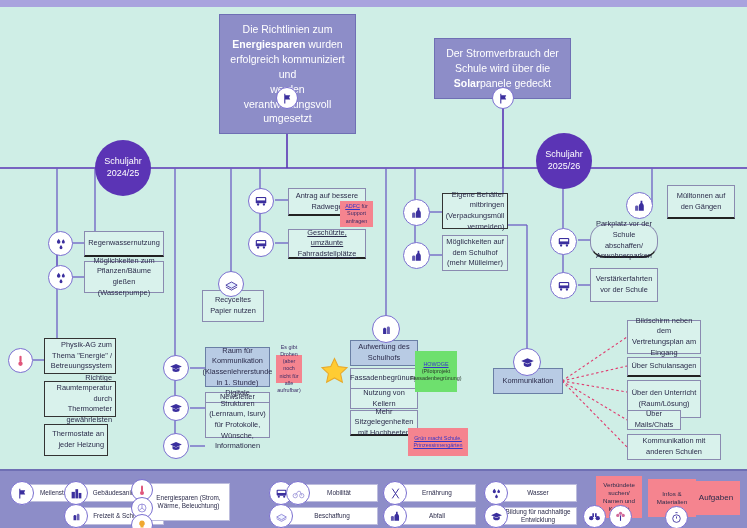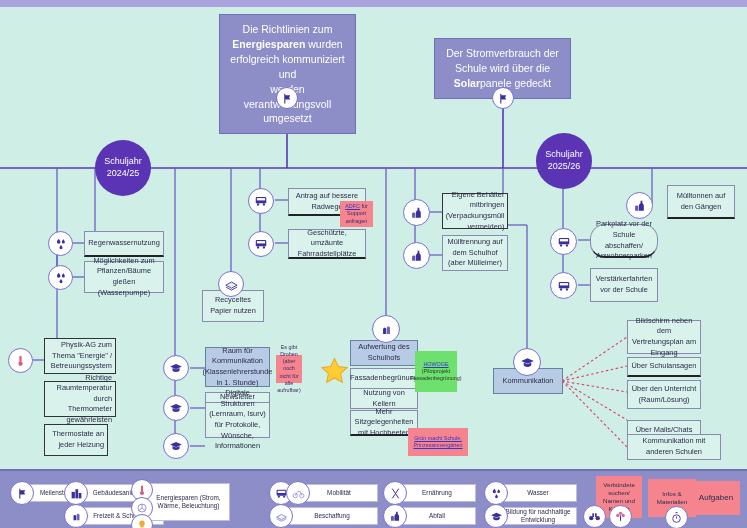--- a/index.html
+++ b/index.html
@@ -276,21 +276,21 @@
   <div class="ibub" style="left:248px; top:231px; width:26px; height:26px;">
     <span>
       <svg width="14" height="14" viewBox="0 0 24 24" fill="#3b2f9e">
           <rect x="3" y="5" width="18" height="11" rx="2"></rect>
           <rect x="5" y="7" width="14" height="4" fill="#fff"></rect>
           <circle cx="7" cy="18" r="2"></circle>
           <circle cx="17" cy="18" r="2"></circle>
         </svg>
     </span>
   </div>
-  <div class="nbox thickbottom" style="left:288px; top:229px; width:78px; height:30px;">
+  <div class="nbox thickbottom" style="left:288px; top:229px; width:78px; height:30px;text-decoration:underline;">
     <span>Geschützte, umzäunte Fahrradstellplätze</span>
   </div>
 
   <div class="sticky pink" style="left:340px; top:201px; width:33px; height:26px;">
     <span><u>ADFC</u><span> für Support anfragen</span></span>
   </div>
 
   <div class="ibub" style="left:218px; top:271px; width:26px; height:26px;">
     <span>
       <svg width="15" height="15" viewBox="0 0 24 24" fill="none" stroke="#3b2f9e" stroke-width="1.4">
@@ -392,21 +392,21 @@
 
   <div class="ibub" style="left:403px; top:242px; width:27px; height:27px;">
     <span>
       <svg width="14" height="14" viewBox="0 0 24 24" fill="#3b2f9e">
           <path d="M13 3h3v3.5c0 1 2.5 2.5 2.5 5V20H10V11.5c0-2.5 3-4 3-5V3z"></path>
           <path d="M6 11c-1.4 0-2.4 1-2.4 2.4V20H9v-6.6C9 12 8 11 6.6 11H6z" opacity="0.8"></path>
         </svg>
     </span>
   </div>
   <div class="nbox" style="left:442px; top:235px; width:66px; height:36px;">
-    <span>Mülltrennung auf dem Schulhof (aber Mülleimer)</span>
+    <span>Möglichkeiten auf dem Schulhof (mehr Mülleimer)</span>
   </div>
 
   <div class="ibub" style="left:626px; top:192px; width:27px; height:27px;">
     <span>
       <svg width="14" height="14" viewBox="0 0 24 24" fill="#3b2f9e">
           <path d="M13 3h3v3.5c0 1 2.5 2.5 2.5 5V20H10V11.5c0-2.5 3-4 3-5V3z"></path>
           <path d="M6 11c-1.4 0-2.4 1-2.4 2.4V20H9v-6.6C9 12 8 11 6.6 11H6z" opacity="0.8"></path>
         </svg>
     </span>
   </div>
@@ -453,24 +453,24 @@
   <div class="nbox blue" style="left:493px; top:368px; width:70px; height:26px;">
     <span>Kommunikation</span>
   </div>
 
   <div class="nbox" style="left:627px; top:320px; width:74px; height:34px;">
     <span>Bildschirm neben dem Vertretungsplan am Eingang</span>
   </div>
   <div class="nbox thickbottom" style="left:627px; top:357px; width:74px; height:20px;">
     <span>Über Schulansagen</span>
   </div>
-  <div class="nbox" style="left:627px; top:380px; width:74px; height:29px;">
+  <div class="nbox" style="left:627px; top:380px; width:74px; height:38px;">
     <span>Über den Unterricht (Raum/Lösung)</span>
   </div>
-  <div class="nbox" style="left:627px; top:410px; width:74px; height:20px;margin-top:10px;">
+  <div class="nbox" style="left:627px; top:410px; width:54px; height:20px;">
     <span>Über Mails/Chats</span>
   </div>
   <div class="nbox" style="left:627px; top:434px; width:94px; height:26px;">
     <span>Kommunikation mit anderen Schulen</span>
   </div>
 
   <div class="legend">
 
     <div class="licon" style="left:10px; top:10px; width:24px; height:24px;">
       <svg width="13" height="13" viewBox="0 0 24 24" fill="#3b2f9e">

